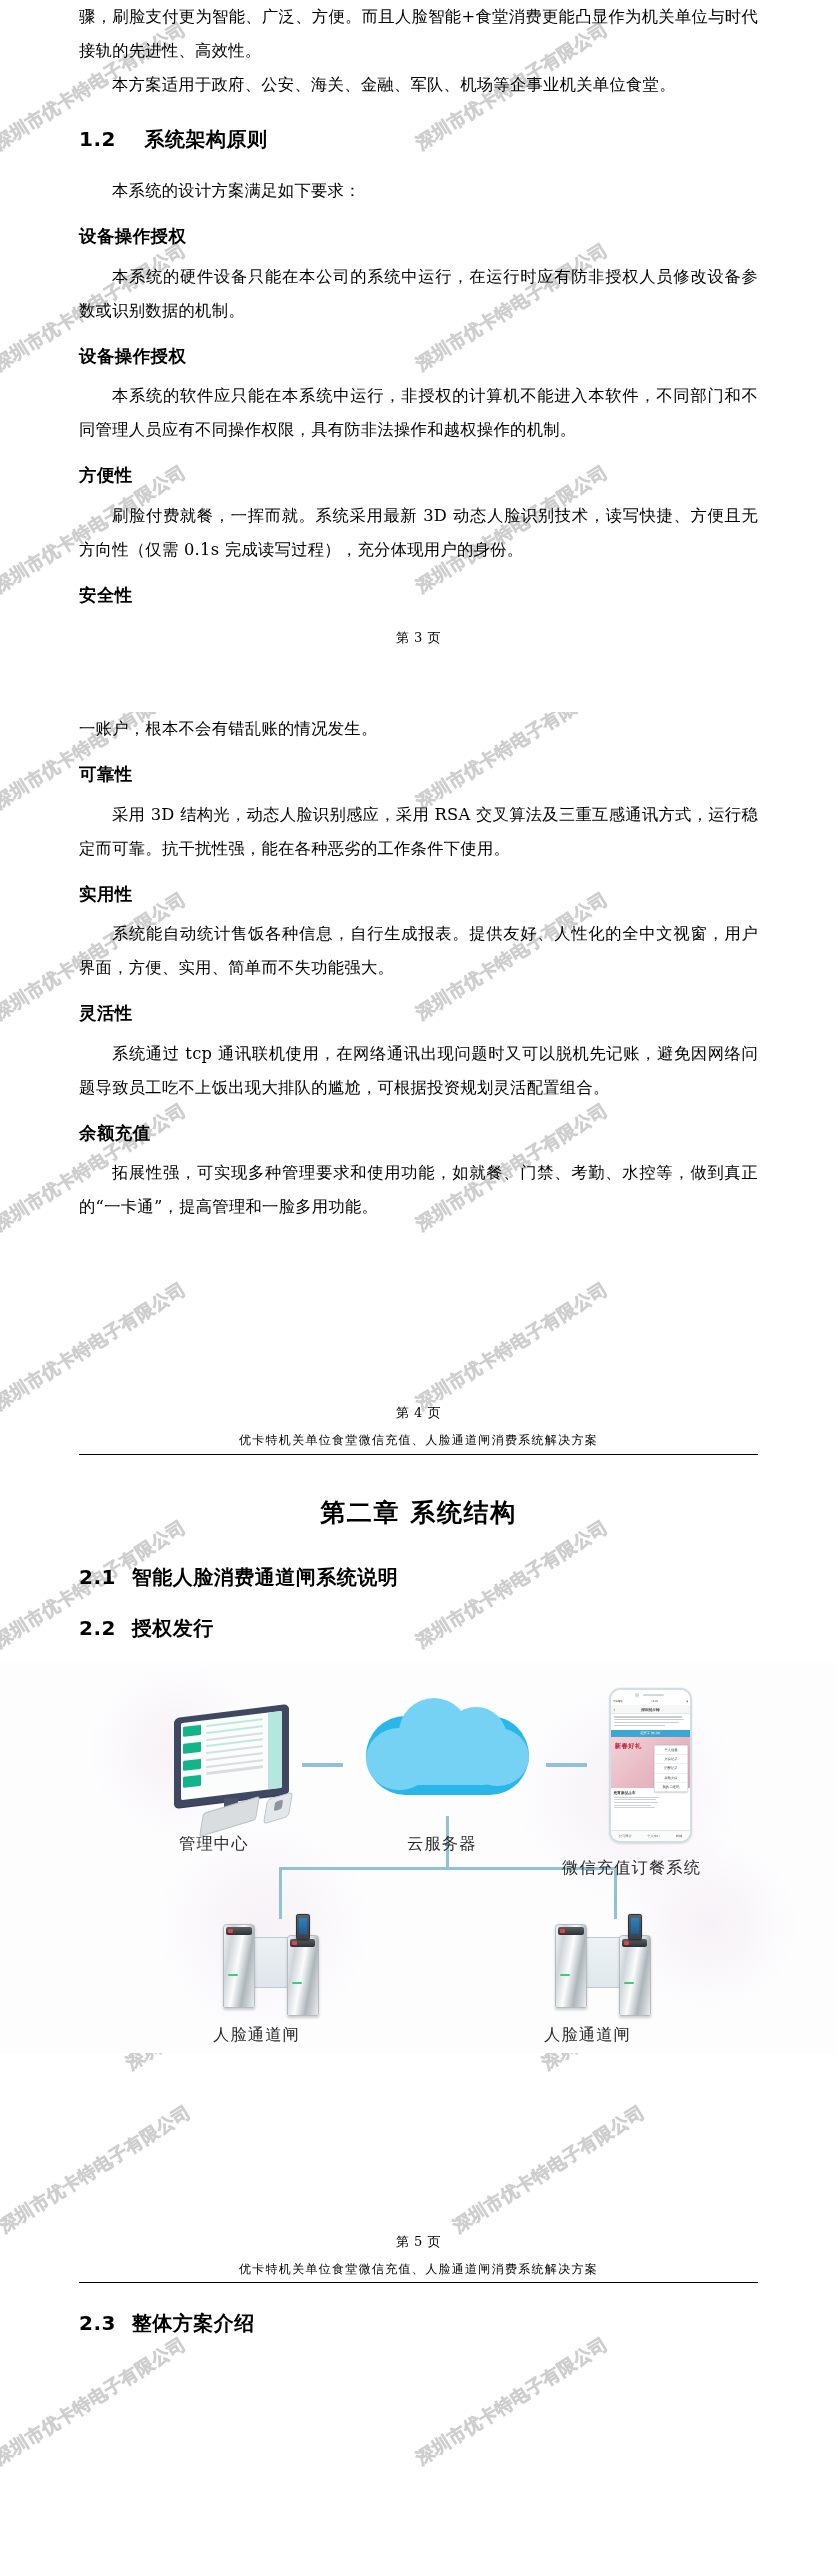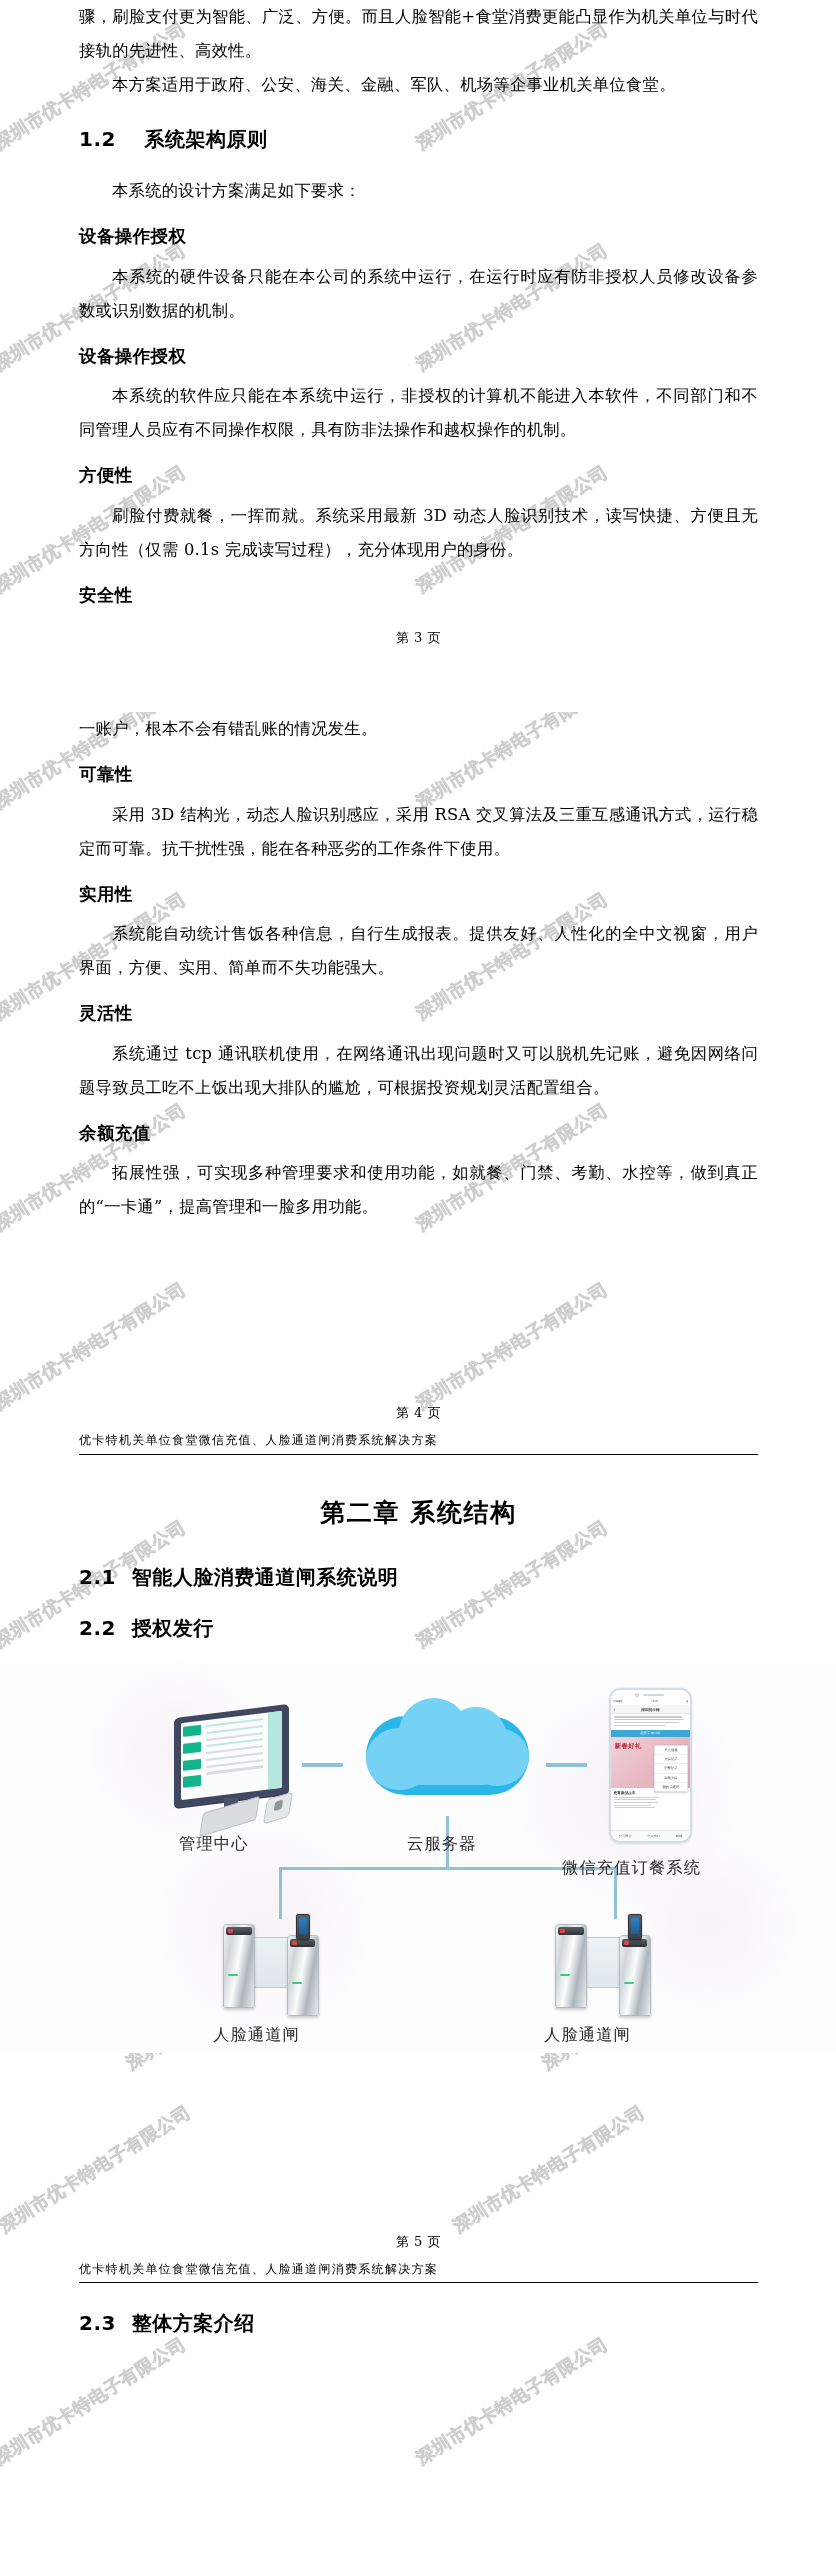--- a/index.html
+++ b/index.html
@@ -80,20 +80,21 @@
     margin-top:22px;
     padding:0 79px;
   }
   .pagenum{
     text-align:center;
     font-size:13px;
     letter-spacing:0.5px;
     margin-bottom:9.5px;
   }
   .footrule{
+    text-align:center;
     font-size:12px;
     letter-spacing:1.3px;
     padding-bottom:4.7px;
     border-bottom:1.3px solid #000;
   }
   
   .diagram{
     position:relative;
     z-index:4;
     width:837px;

